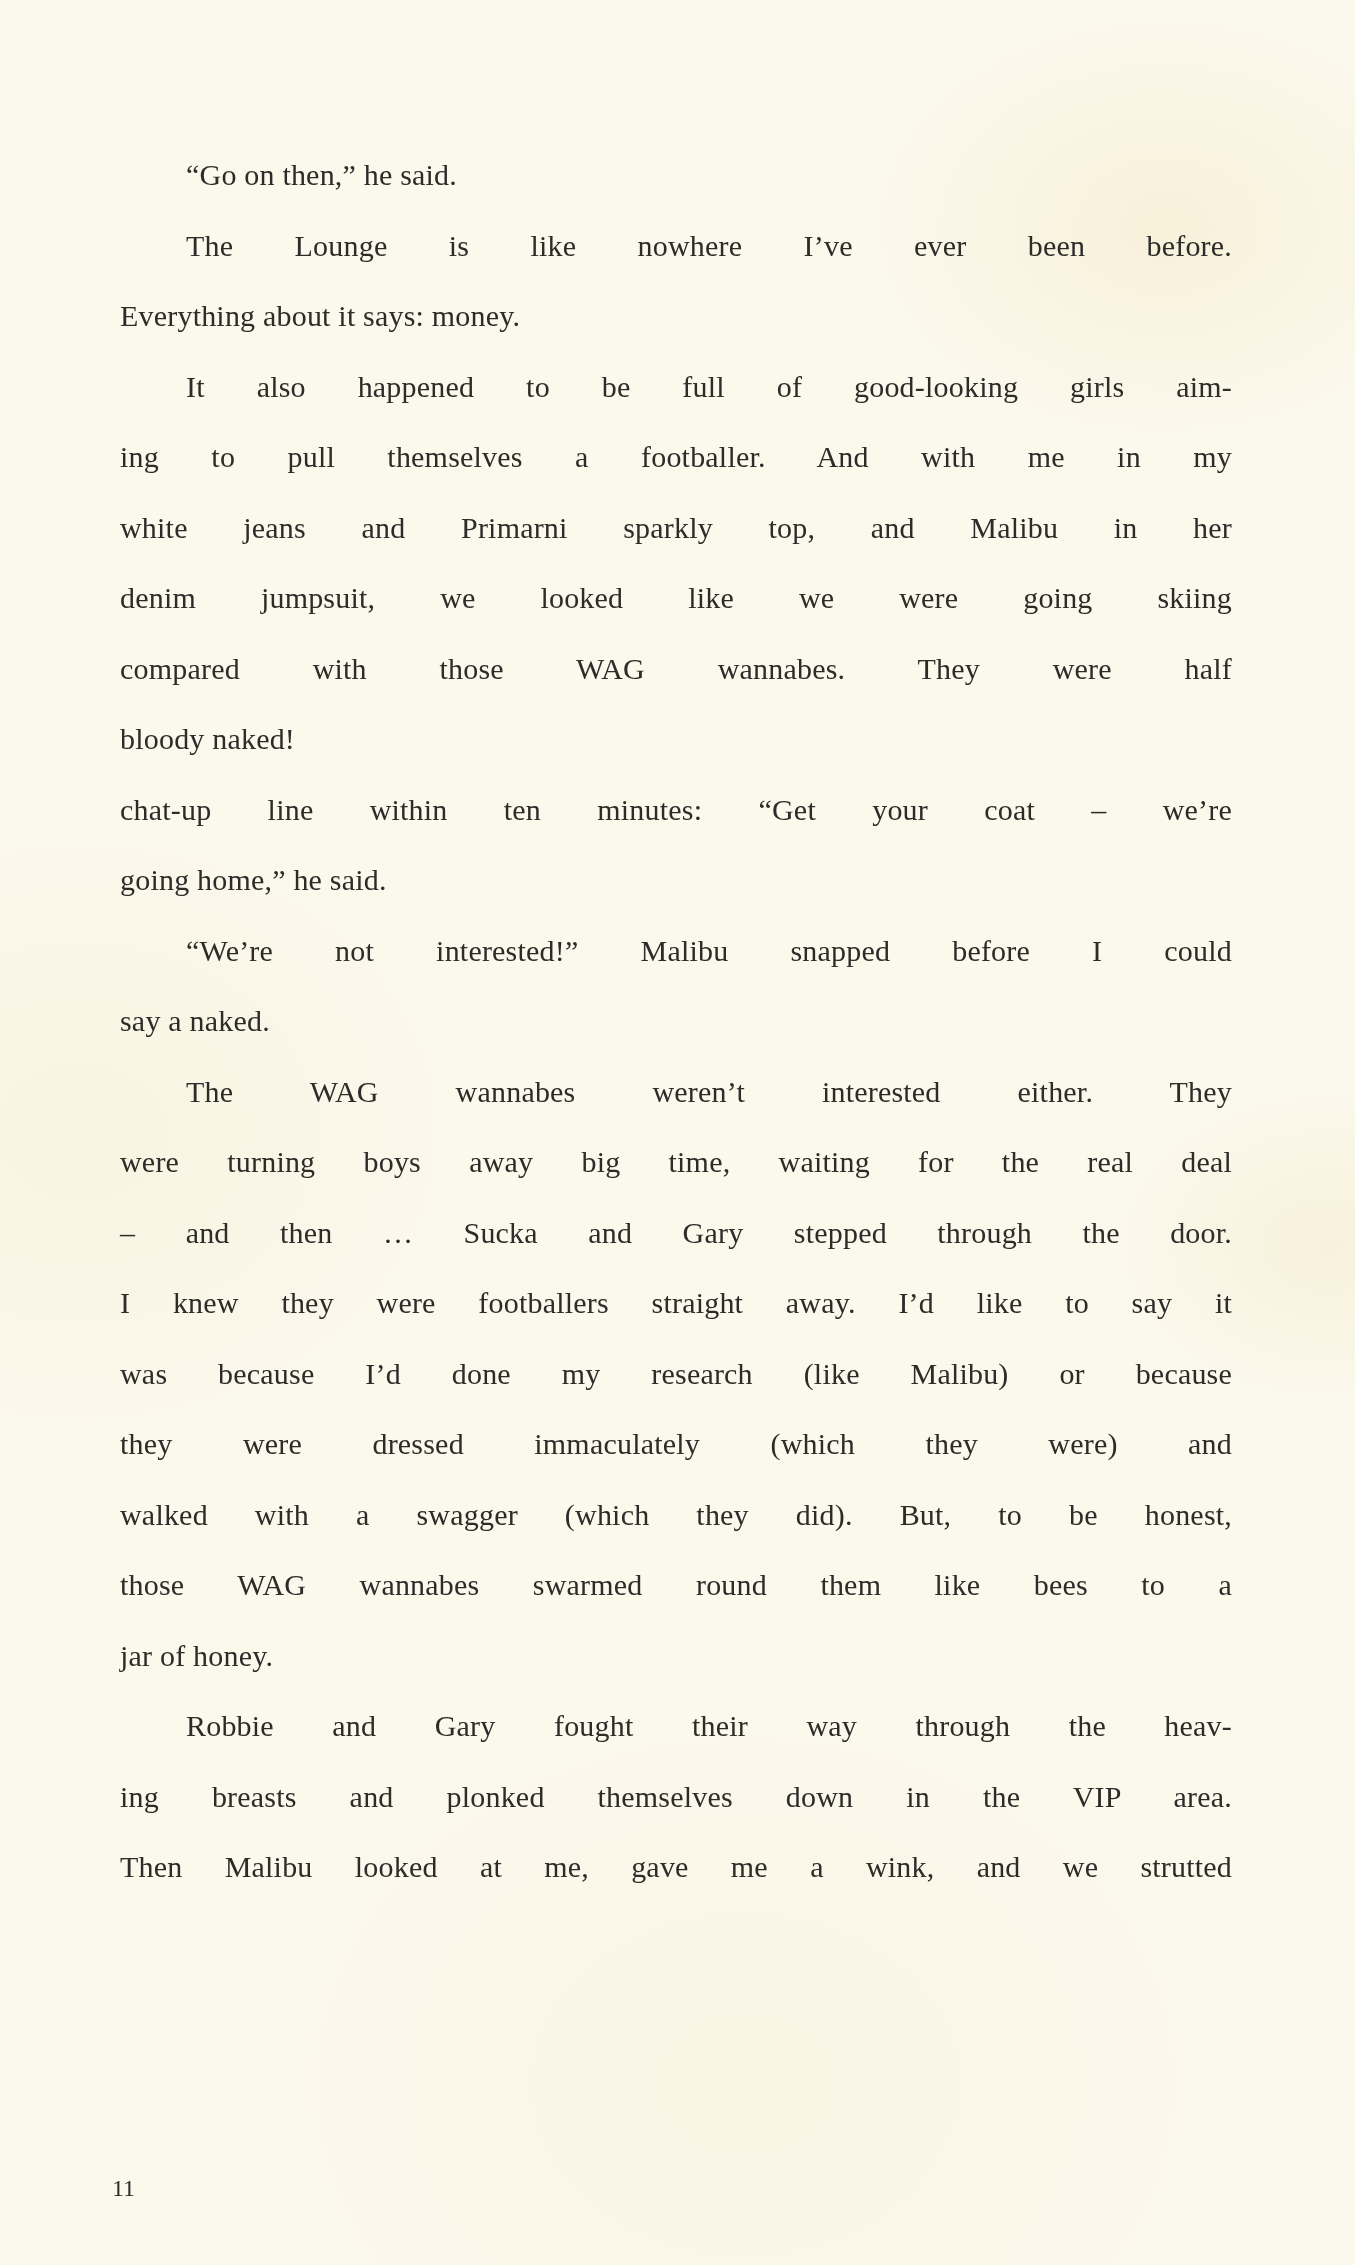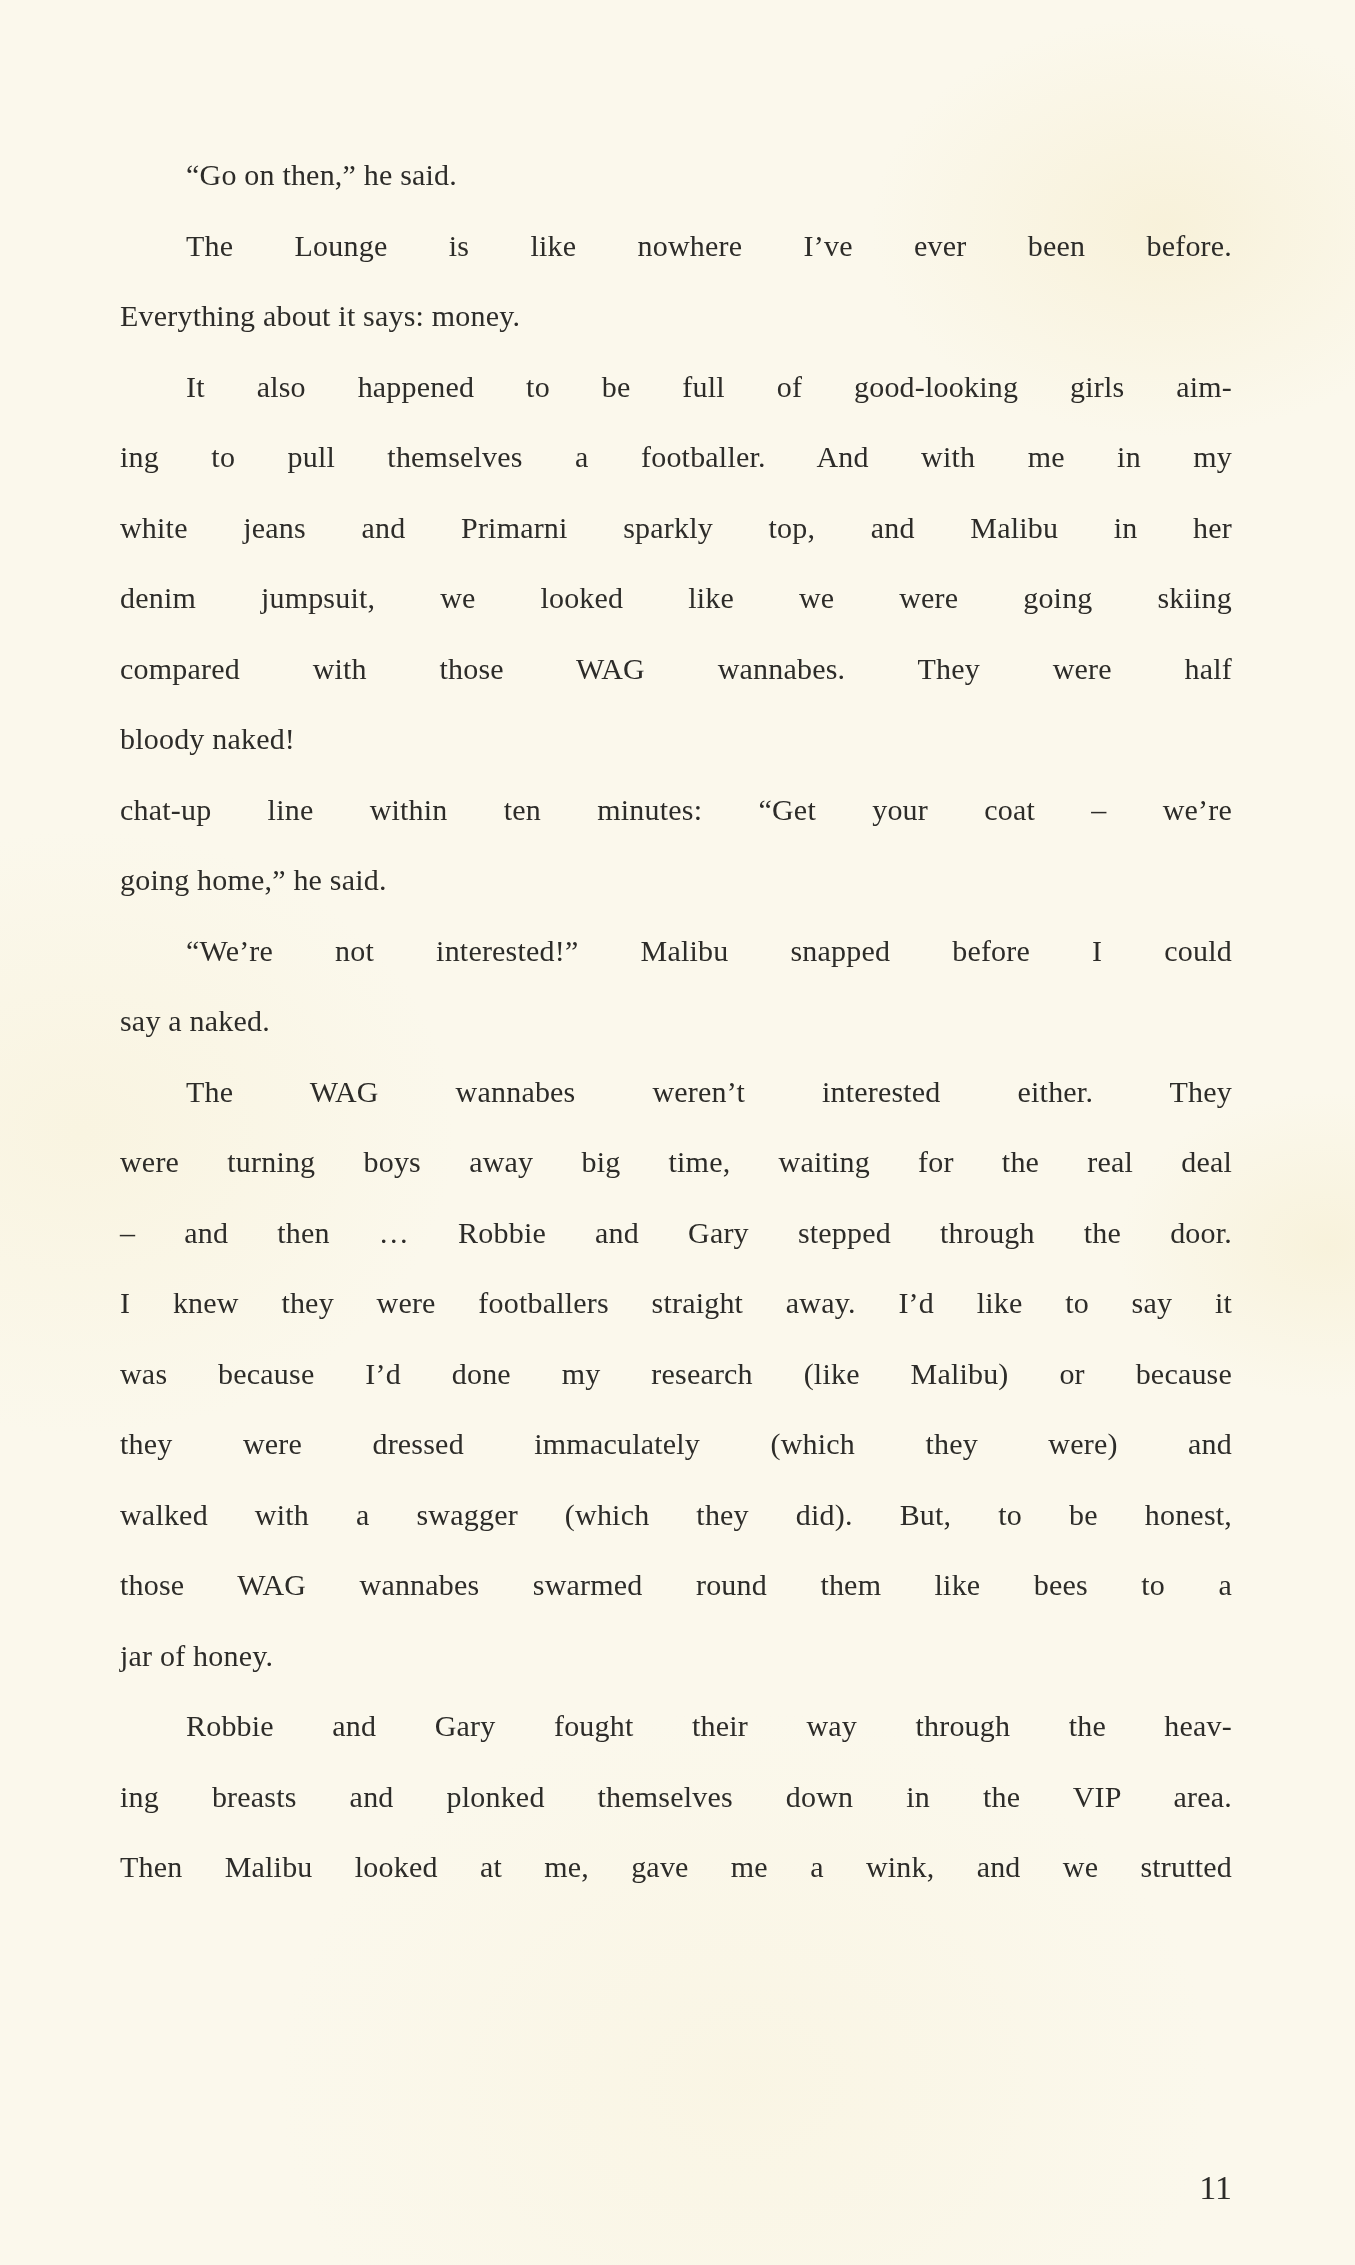--- a/index.html
+++ b/index.html
@@ -45,24 +45,24 @@
     display: inline-block;
     width: 38px;
     height: 38px;
     margin-left: 7px;
     vertical-align: -6px;
   }
   .smiley svg { display: block; width: 100%; height: 100%; }
   .page-number {
     position: absolute;
     top: 2168px;
-    left: 120px;
+    left: 112px;
     width: 1112px;
-    text-align: right;
-    font-size: 34px;
+    text-align: left;
+    font-size: 24px;
     line-height: 40px;
     color: var(--ink, #2d2c29);
   }
 </style>
 </head>
 <body style="--paper: #fbf8ec; --ink: #2d2c29;">
 
 <div class="page-text">
     <div class="line indent">“Go on then,” he said.</div>
     <div class="line indent just">The Lounge is like nowhere I’ve ever been before.</div>
@@ -72,21 +72,21 @@
     <div class="line just">white jeans and Primarni sparkly top, and Malibu in her</div>
     <div class="line just">denim jumpsuit, we looked like we were going skiing</div>
     <div class="line just">compared with those WAG wannabes. They were half</div>
     <div class="line">bloody naked!</div>
     <div class="line just">chat-up line within ten minutes: “Get your coat – we’re</div>
     <div class="line">going home,” he said.</div>
     <div class="line indent just">“We’re not interested!” Malibu snapped before I could</div>
     <div class="line">say a naked.</div>
     <div class="line indent just">The WAG wannabes weren’t interested either. They</div>
     <div class="line just">were turning boys away big time, waiting for the real deal</div>
-    <div class="line just">– and then … Robbie and Gary stepped through the door.</div>
+    <div class="line just">– and then … Sucka and Gary stepped through the door.</div>
     <div class="line just">I knew they were footballers straight away. I’d like to say it</div>
     <div class="line just">was because I’d done my research (like Malibu) or because</div>
     <div class="line just">they were dressed immaculately (which they were) and</div>
     <div class="line just">walked with a swagger (which they did). But, to be honest,</div>
     <div class="line just">those WAG wannabes swarmed round them like bees to a</div>
     <div class="line">jar of honey.</div>
     <div class="line indent just">Robbie and Gary fought their way through the heav-</div>
     <div class="line just">ing breasts and plonked themselves down in the VIP area.</div>
     <div class="line just">Then Malibu looked at me, gave me a wink, and we strutted</div>
   </div>

